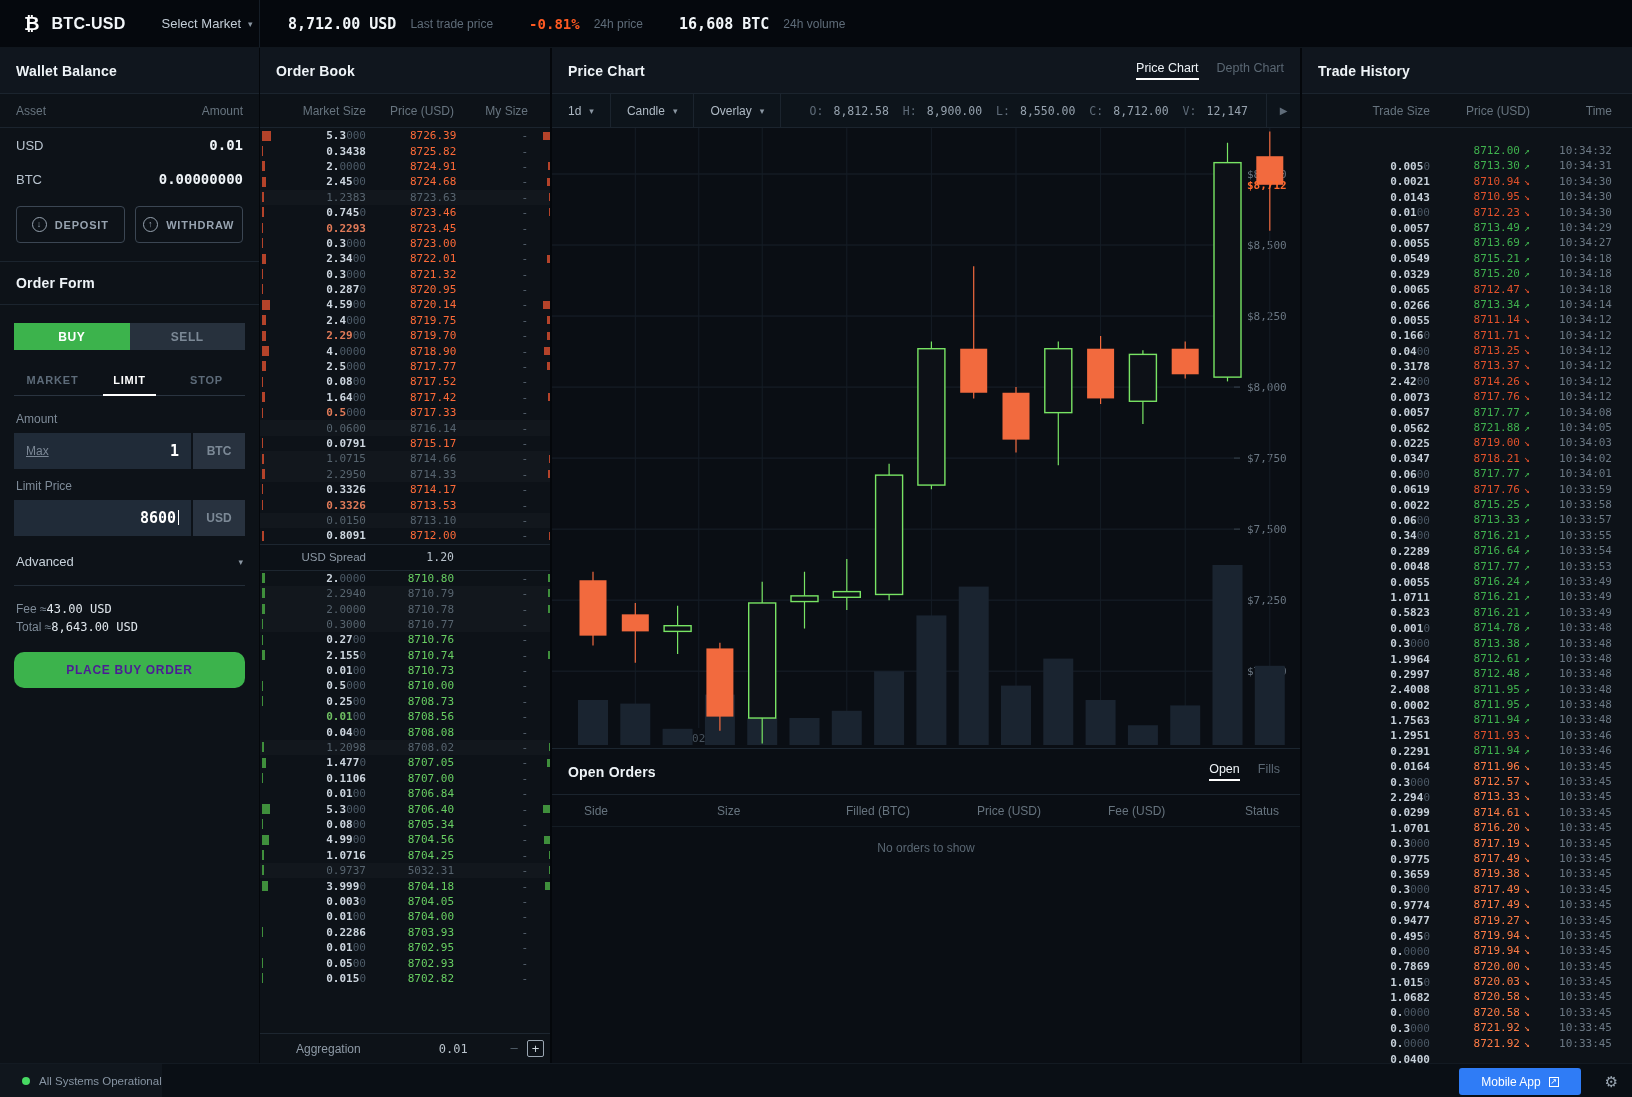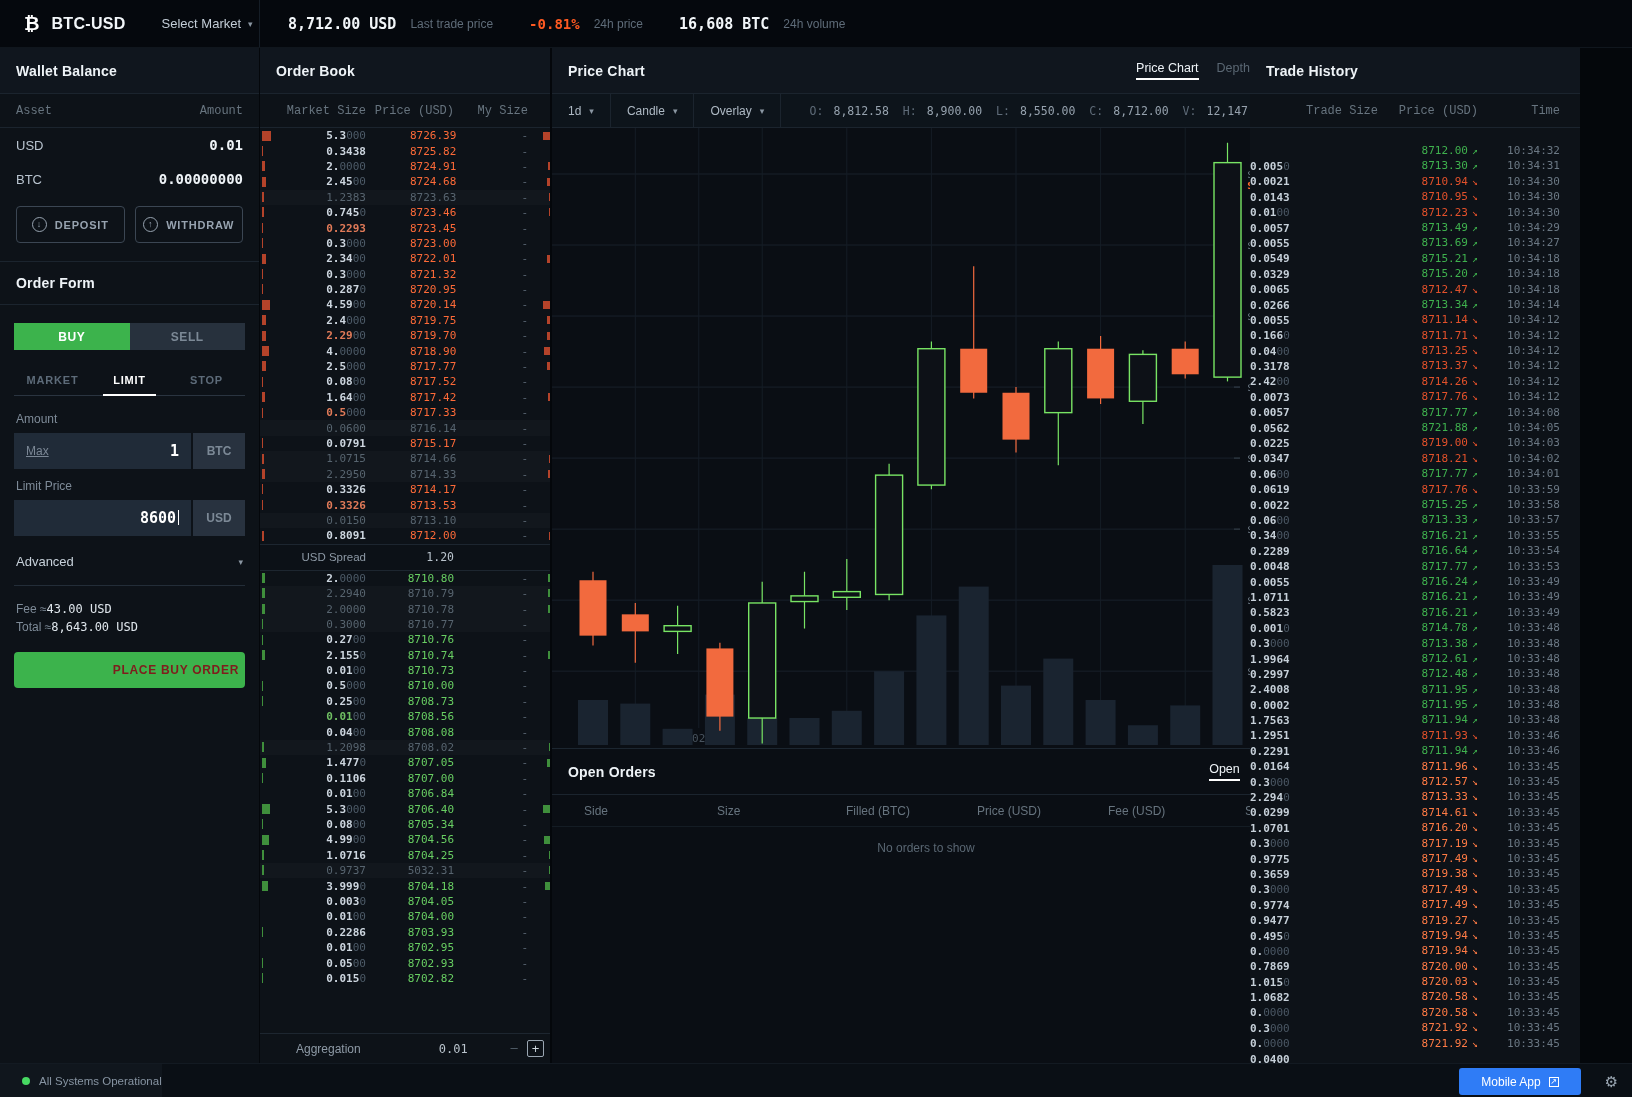--- a/index.html
+++ b/index.html
@@ -19,27 +19,27 @@
   .tb-stats{display:flex;align-items:center;padding-left:28px;gap:14px;}
   .tb-big{font-size:15px;font-weight:bold;color:#f2f6f9;}
   .tb-lbl{font-size:12px;color:#5f6c79;margin-right:22px;}
   .tb-chg{font-size:14px;font-weight:bold;color:var(--accent_orange,#ff5a22);}
 
   
   .col{position:absolute;top:48px;bottom:34px;background:#0d1218;overflow:hidden;}
   .col-sidebar{left:0;width:259px;}
   .col-ob{left:260px;width:290px;}
   .col-center{left:552px;width:748px;background:#0a0e14;}
-  .col-trades{left:1250px;width:330px;}
+  .col-trades{left:1302px;width:330px;}
 
   .panel-head{height:46px;display:flex;align-items:center;justify-content:space-between;
               padding:8px 16px;border-bottom:1px solid #1b242e;background:#10161e;}
   .panel-title{font-size:14px;font-weight:bold;color:#eef3f7;letter-spacing:.2px;}
   .subhead{height:34px;display:flex;align-items:center;border-bottom:1px solid #1b242e;
-           font-size:12px;color:#67747f;font-family:Liberation Mono, monospace;}
+           font-size:12px;color:#67747f;}
 
   
   .wallet-cols{justify-content:space-between;padding:0 16px;}
   .w-row{display:flex;justify-content:space-between;align-items:center;padding:9px 16px;}
   .w-row:first-of-type{margin-top:6px;}
   .w-asset{font-size:13px;color:#b9c4cf;}
   .w-amt{font-size:14px;font-weight:bold;color:#eef3f7;}
   .w-btns{display:flex;gap:10px;padding:10px 16px 18px;}
   .w-btn{flex:1;height:37px;border:1px solid #3b4653;border-radius:4px;display:flex;align-items:center;
          justify-content:center;gap:8px;color:#97a3b0;font-size:11px;font-weight:bold;letter-spacing:.8px;cursor:pointer;background:transparent;}
@@ -63,22 +63,22 @@
   .inp-val{font-size:15px;font-weight:bold;color:#fff;margin-left:auto;}
   .caret{display:inline-block;width:1px;height:15px;background:#fff;margin-left:2px;vertical-align:-2px;}
   .unit{width:52px;background:#28323f;display:flex;align-items:center;justify-content:center;
         font-size:12px;font-weight:bold;color:#7c8996;}
   .adv{display:flex;justify-content:space-between;align-items:center;padding:14px 2px 16px;
        font-size:13px;color:#c7d1da;cursor:pointer;border-bottom:1px solid #232d38;}
   .fees{padding:14px 2px 0;}
   .fee-row{display:flex;font-size:12px;padding:2px 0;}
   .fee-k{color:#7e8b98;}
   .fee-v{color:#dfe6ec;}
-  .place-btn{margin-top:16px;width:100%;height:36px;background:var(--buy_green,#3cb34c);border:none;border-radius:4px;
-             color:#7f1d1d;font-weight:bold;font-size:12px;letter-spacing:.7px;cursor:pointer;font-family:inherit;text-align:right;}
+  .place-btn{margin-top:16px;width:100%;height:36px;background:var(--buy_green,#3cb34c);border:none;border-radius:10px;
+             color:#4c1d95;font-weight:bold;font-size:12px;letter-spacing:.7px;cursor:pointer;font-family:inherit;}
 
   
   .ob-grid{display:grid;grid-template-columns:14px 92px 88px auto;align-items:center;}
   .ob-head span{text-align:right;}
   .ob-rows{position:relative;}
   .ob-row{position:relative;height:15.4px;font-size:11px;cursor:pointer;}
   .ob-row.muted{background:rgba(255,255,255,.025);}
   .depth{position:absolute;left:2px;top:2.5px;height:10px;}
   .depth.ask{background:#b4432a;}
   .depth.bid{background:#3f8f3c;}
@@ -126,21 +126,21 @@
   .oo-head{height:46px;display:flex;align-items:center;justify-content:space-between;padding:0 20px 0 16px;border-bottom:1px solid #1b242e;}
   .oo-cols{display:grid;grid-template-columns:133px 129px 131px 131px 137px auto;padding-left:32px;
            height:32px;align-items:center;font-size:12px;color:#67747f;border-bottom:1px solid #141c24;}
   .oo-empty{text-align:center;font-size:12px;color:#5a6773;padding-top:14px;}
 
   
   .tr-grid{display:grid;grid-template-columns:128px 100px auto;align-items:center;}
   .tr-head span{text-align:right;}
   .tr-head span:last-child{padding-right:20px;}
   .tr-row{height:15.4px;font-size:11px;}
-  .tr-size{text-align:left;color:#c6d0d9;font-weight:bold;margin-top:32px;}
+  .tr-size{text-align:right;color:#c6d0d9;font-weight:bold;margin-top:32px;}
   .tr-size .zeros{color:#4b5865;font-weight:normal;}
   .tr-price{display:flex;justify-content:flex-end;align-items:center;gap:4px;}
   .tr-price .arr{font-size:10px;}
   .tr-price.up{color:var(--trade_up,#3fb14e);}
   .tr-price.dn{color:#e2512b;}
   .tr-price.dn.flash{color:#ff7b45;}
   .tr-time{text-align:right;padding-right:20px;color:#6b7884;}
 
   
   .bottombar{position:absolute;left:0;bottom:0;width:100%;height:34px;background:#0a0f15;

